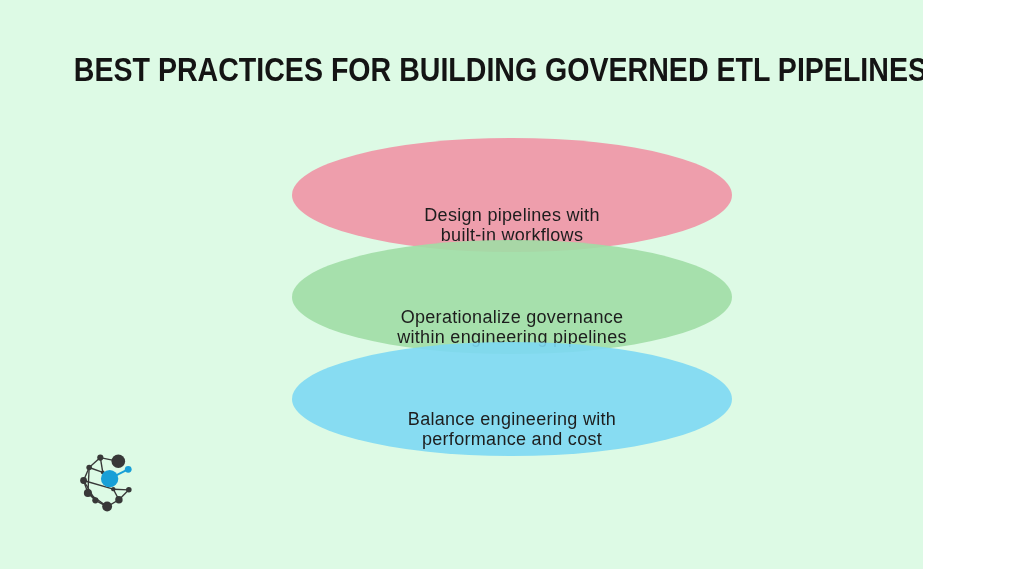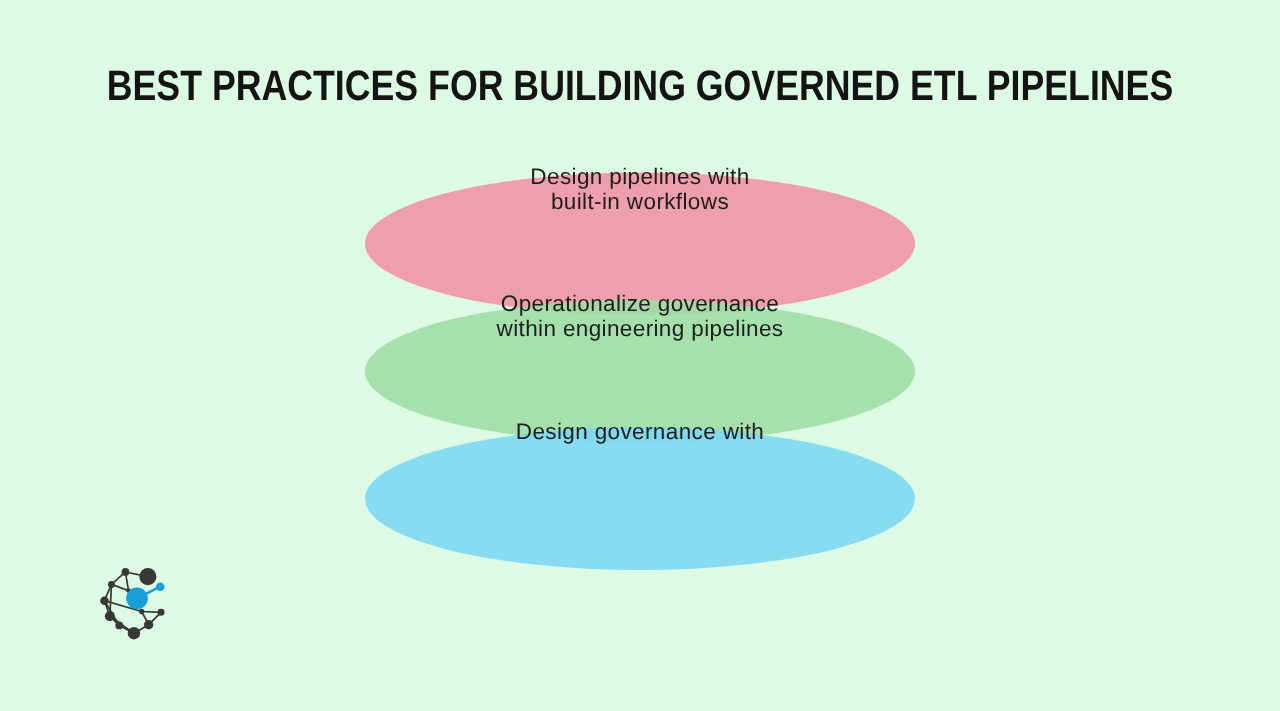--- a/index.html
+++ b/index.html
@@ -4,21 +4,21 @@
 <style>
   html, body { margin: 0; padding: 0; }
   body {
     width: 1024px;
     height: 569px;
     overflow: hidden;
     font-family: "Liberation Sans", sans-serif;
   }
   .canvas {
     position: relative;
-    width: 1024px;
+    width: 923px;
     height: 569px;
     background: #ddfae5;
     overflow: hidden;
   }
   .title {
     position: absolute;
     top: 50px;
     left: 0;
     right: 0;
     margin: 0;
@@ -32,21 +32,21 @@
     transform: scaleX(0.84);
     transform-origin: 50% 50%;
   }
   .ellipse {
     position: absolute;
     left: 292px;
     width: 440px;
     height: 114px;
     border-radius: 50%;
     display: flex;
-    align-items: flex-start;
+    align-items: flex-end;
     justify-content: center;
   }
   .ellipse .label {
     text-align: center;
     font-size: 18px;
     line-height: 20px;
     letter-spacing: 0.3px;
     color: #1d1d1d;
     transform: translateY(-7px);
   }
@@ -78,21 +78,22 @@
 
   <div class="ellipse ellipse-operationalize">
     <div class="label">
       <span>Operationalize governance</span>
       <span>within engineering pipelines</span>
     </div>
   </div>
 
   <div class="ellipse ellipse-balance">
     <div class="label">
-      <span>Design governance with</span>
+      <span>Balance engineering with</span>
+      <span>performance and cost</span>
     </div>
   </div>
 
   <svg class="logo" viewBox="0 0 100 100" aria-hidden="true">
     <g stroke="#383838" stroke-width="2.2" fill="none">
       <line x1="36" y1="9" x2="65" y2="15"></line>
       <line x1="36" y1="9" x2="18" y2="25"></line>
       <line x1="18" y1="25" x2="9" y2="46"></line>
       <line x1="9" y1="46" x2="16" y2="66"></line>
       <line x1="16" y1="66" x2="28" y2="78"></line>

